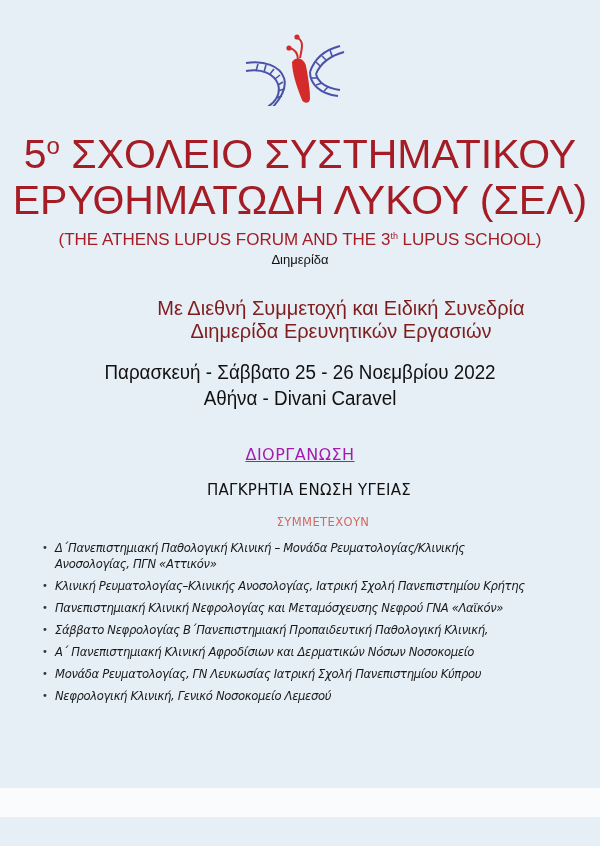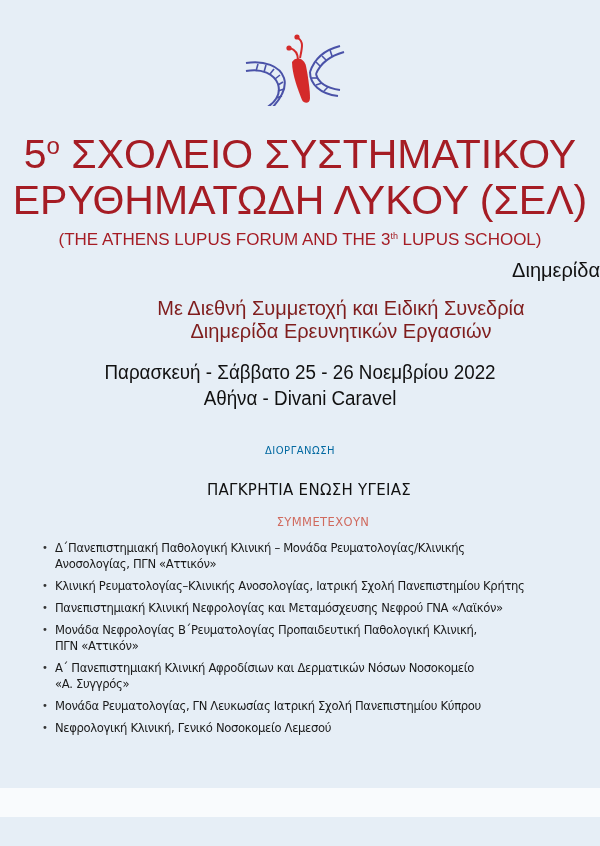--- a/index.html
+++ b/index.html
@@ -14,28 +14,29 @@
   .title {
     color: #a51c24; font-size: 41px; line-height: 40px; letter-spacing: 0px; text-align: center;
   }
   .title sup { font-size: 24px; vertical-align: 0; position: relative; top: -14px; }
   .subtitle { color: #a51c24; font-size: 17px; line-height: 20px; }
   .subtitle sup { font-size: 9px; position: relative; top: -6px; vertical-align: 0; text-align: right; }
   .dark { color: #111; }
   .red { color: #7f1d1d; padding-left: 41px; }
   .mid { font-size: 20px; line-height: 23px; }
   .date { font-size: 20px; line-height: 26px; color: #111; transform: scaleX(0.94); transform-origin: center; }
-  .org-heading { color: #0369a1; font-size: 10px; letter-spacing: 0.5px; font-family: "DejaVu Sans", sans-serif; }
+  .org-heading { color: #a21caf; font-size: 16px; letter-spacing: 0.5px; font-family: "DejaVu Sans", sans-serif; text-decoration: underline; }
   .org-name { color: #111; font-size: 15px; letter-spacing: 0.3px; font-family: "DejaVu Sans", sans-serif; }
   .part-heading { color: #d06a5e; font-size: 11.5px; letter-spacing: 0.4px; font-family: "DejaVu Sans", sans-serif; }
   ul.parts {
     position: absolute; left: 42px; top: 540px; width: 530px;
     margin: 0; padding: 0; list-style: none;
     font-family: "DejaVu Sans", sans-serif; font-size: 11.6px; line-height: 16px; color: #1a1a1a;
     letter-spacing: -0.35px;
+    font-style: italic;
   }
   ul.parts li { position: relative; padding-left: 13px; margin-bottom: 6px; }
   ul.parts li::before { content: "•"; position: absolute; left: 0; top: 0; font-size: 10px; color: #333; }
   .white-band { position: absolute; left: 0; top: 788px; width: 600px; height: 29px; background: #f9fbfd; }
 </style>
 </head>
 <body>
 
 <svg class="logo" viewBox="0 0 112 92">
 
@@ -74,21 +75,21 @@
 
 <div class="center title" style="top:134px;">
   <div><span>5</span><sup>ο</sup><span> ΣΧΟΛΕΙΟ ΣΥΣΤΗΜΑΤΙΚΟΥ</span></div>
   <div>ΕΡΥΘΗΜΑΤΩΔΗ ΛΥΚΟΥ (ΣΕΛ)</div>
 </div>
 
 <div class="center subtitle" style="top:230px;">
   <span>(THE ATHENS LUPUS FORUM AND THE 3</span><sup>th</sup><span> LUPUS SCHOOL)</span>
 </div>
 
-<div class="center dark" style="top:259px; font-size:20px; line-height:22px;text-align:right;">Διημερίδα</div>
+<div class="center dark" style="top:249px; font-size:13px; line-height:22px;">Διημερίδα</div>
 
 <div class="center red mid" style="top:297px;">
   <div>Με Διεθνή Συμμετοχή και Ειδική Συνεδρία</div>
   <div>Διημερίδα Ερευνητικών Εργασιών</div>
 </div>
 
 <div class="center date" style="top:359px;">Παρασκευή - Σάββατο 25 - 26 Νοεμβρίου 2022</div>
 <div class="center date" style="top:385px;">Αθήνα - Divani Caravel</div>
 
 <div class="center org-heading" style="top:445px;">ΔΙΟΡΓΑΝΩΣΗ</div>
@@ -101,26 +102,24 @@
       <div>Δ΄Πανεπιστημιακή Παθολογική Κλινική – Μονάδα Ρευματολογίας/Κλινικής</div>
       <div>Ανοσολογίας, ΠΓΝ «Αττικόν»</div>
     </li>
   <li>
       <div>Κλινική Ρευματολογίας–Κλινικής Ανοσολογίας, Ιατρική Σχολή Πανεπιστημίου Κρήτης</div>
     </li>
   <li>
       <div>Πανεπιστημιακή Κλινική Νεφρολογίας και Μεταμόσχευσης Νεφρού ΓΝΑ «Λαϊκόν»</div>
     </li>
   <li>
-      <div>Μονάδα Νεφρολογίας Β΄Ρευματολογίας Προπαιδευτική Παθολογική Κλινική,</div>
-      <div>ΠΓΝ «Αττικόν»</div>
+      <div>Σάββατο Νεφρολογίας Β΄Πανεπιστημιακή Προπαιδευτική Παθολογική Κλινική,</div>
     </li>
   <li>
       <div>Α΄ Πανεπιστημιακή Κλινική Αφροδίσιων και Δερματικών Νόσων Νοσοκομείο</div>
-      <div>«Α. Συγγρός»</div>
     </li>
   <li>
       <div>Μονάδα Ρευματολογίας, ΓΝ Λευκωσίας Ιατρική Σχολή Πανεπιστημίου Κύπρου</div>
     </li>
   <li>
       <div>Νεφρολογική Κλινική, Γενικό Νοσοκομείο Λεμεσού</div>
     </li>
 </ul>
 
 <div class="white-band"></div>

